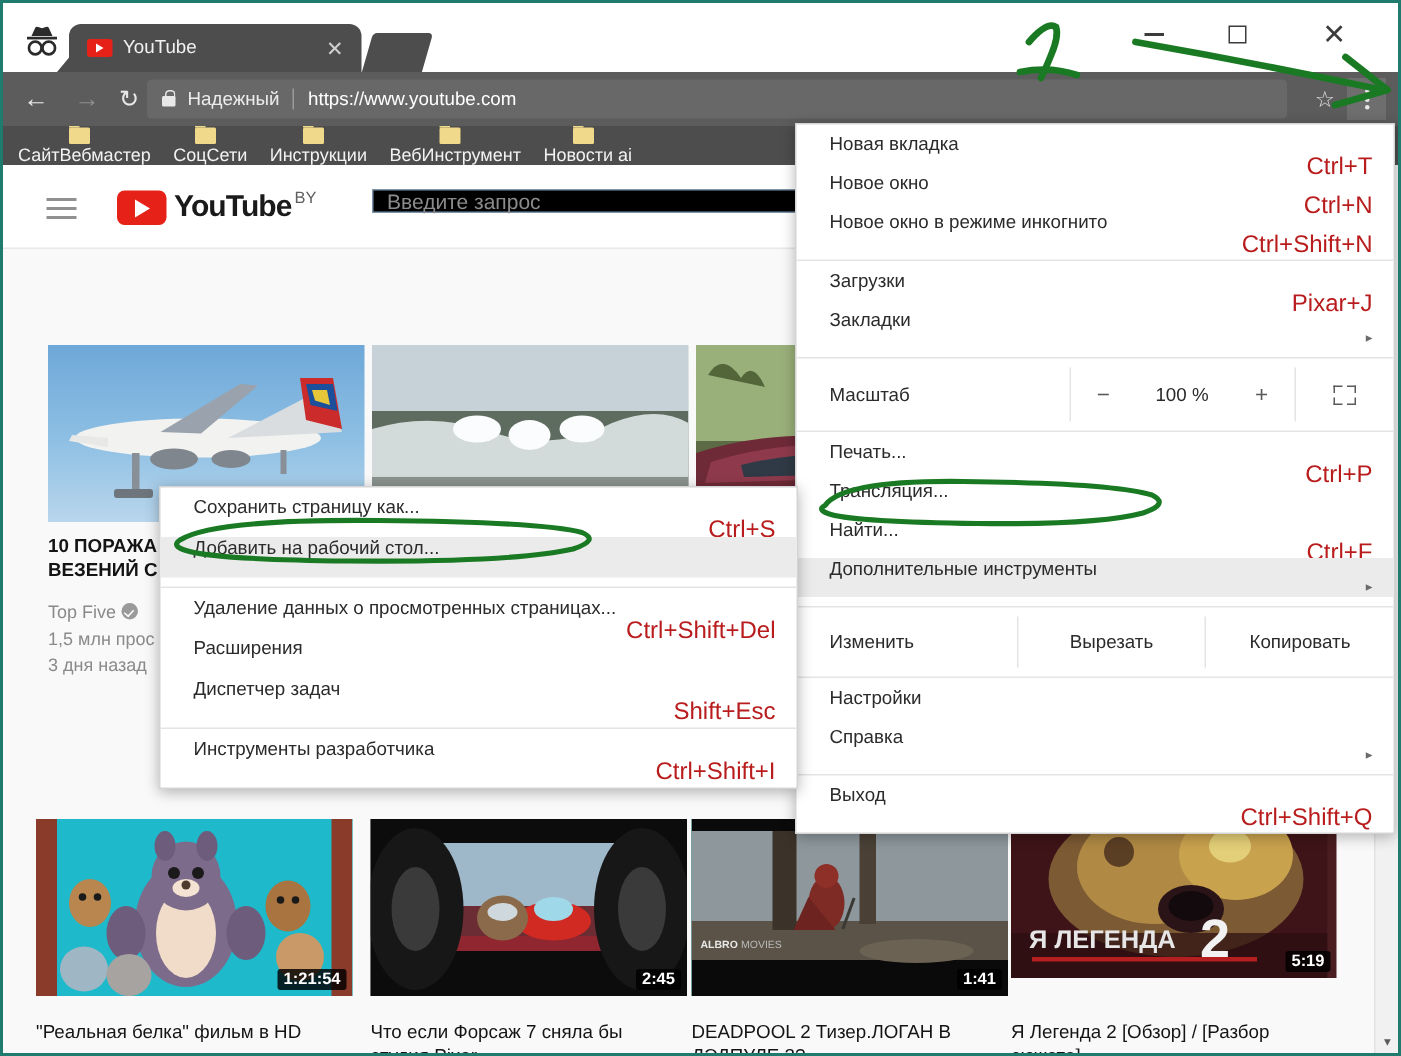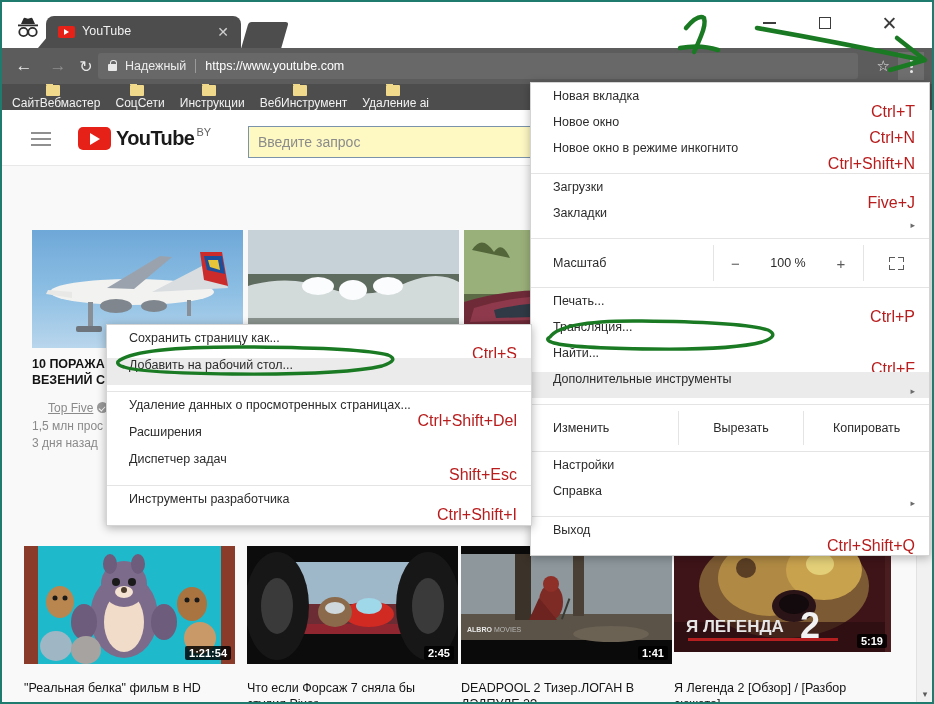--- a/index.html
+++ b/index.html
@@ -196,23 +196,23 @@
   }
   .yt-word {
     font-size: 20px; font-weight: bold; color: #1a1a1a;
     letter-spacing: -0.6px; line-height: 23px;
   }
   .yt-cc {
     font-size: 11px; color: #606060; margin-left: 2px; line-height: 11px;
   }
   .yt-search {
     position: absolute; left: 246px; top: 124px;
-    width: 385px; height: 32px;
+    width: 385px; height: 16px;
     border: 1px solid #7b93ab;
-    background: #fef9c3;
+    background: #000000;
     display: flex; align-items: center;
     padding-left: 9px;
   }
   .yt-search span { font-size: 14px; color: #8b8b8b; }
 
   .section-title {
     position: absolute;
     font-size: 15px; font-weight: bold; color: #141414;
   }
   .trend-title { left: 30px; top: 190px; }
@@ -441,21 +441,21 @@
     <div class="bm">
       <span class="bm-folder"></span>
       <span class="bm-label">Инструкции</span>
     </div>
     <div class="bm">
       <span class="bm-folder"></span>
       <span class="bm-label">ВебИнструмент</span>
     </div>
     <div class="bm">
       <span class="bm-folder"></span>
-      <span class="bm-label">Удаление ai</span>
+      <span class="bm-label">Новости ai</span>
     </div>
   </div>
 
   <div class="page">
 
     <div class="yt-header">
       <div class="yt-burger">
         <i></i>
         <i></i>
         <i></i>
@@ -512,21 +512,21 @@
         <path d="M8 20 q10 -16 22 2 q8 -12 16 6 z" fill="#53663a"></path>
         <path d="M150 14 q12 -14 24 4 q10 -10 18 8 z" fill="#53663a"></path>
         <path d="M0 72 Q50 56 110 62 L211 58 L211 118 L0 118 Z" fill="#6f2a38"></path>
         <path d="M10 78 Q60 62 120 68 L200 66 L205 86 L6 92 Z" fill="#8e3a4c"></path>
         <path d="M30 80 Q70 70 118 74 L170 72 L172 84 L32 88 Z" fill="#2f3a46"></path>
       </svg>
     </div>
 
     <div class="vid-title" style="left:30px; top:246px; font-weight:bold;">10 ПОРАЖА</div>
     <div class="vid-title" style="left:30px; top:262px; font-weight:bold;">ВЕЗЕНИЙ С</div>
-    <div class="vid-meta" style="left:46px; top:290px;text-decoration:underline;">
+    <div class="vid-meta" style="left:30px; top:290px;">
       <span>Top Five</span><span class="verified-tick"></span>
     </div>
     <div class="vid-meta" style="left:30px; top:308px;">1,5 млн прос</div>
     <div class="vid-meta" style="left:30px; top:325px;">3 дня назад</div>
 
     <div class="trailers-badge">
       <span class="clapper"></span>
     </div>
     <div class="section-title trailers-title">Трейлеры</div>
     <div class="trailers-sub">Фильмы – тема</div>
@@ -638,21 +638,21 @@
     </div>
     <div class="mi">
       <span>Новое окно в режиме инкогнито</span>
       <span class="accel">Ctrl+Shift+N</span>
     </div>
 
     <div class="msep"></div>
 
     <div class="mi">
       <span>Загрузки</span>
-      <span class="accel">Five+J</span>
+      <span class="accel">Pixar+J</span>
     </div>
     <div class="mi">
       <span>Закладки</span>
       <span class="submenu-arrow">▸</span>
     </div>
 
     <div class="msep"></div>
 
     <div class="zoom-row">
       <div class="zoom-label">Масштаб</div>

